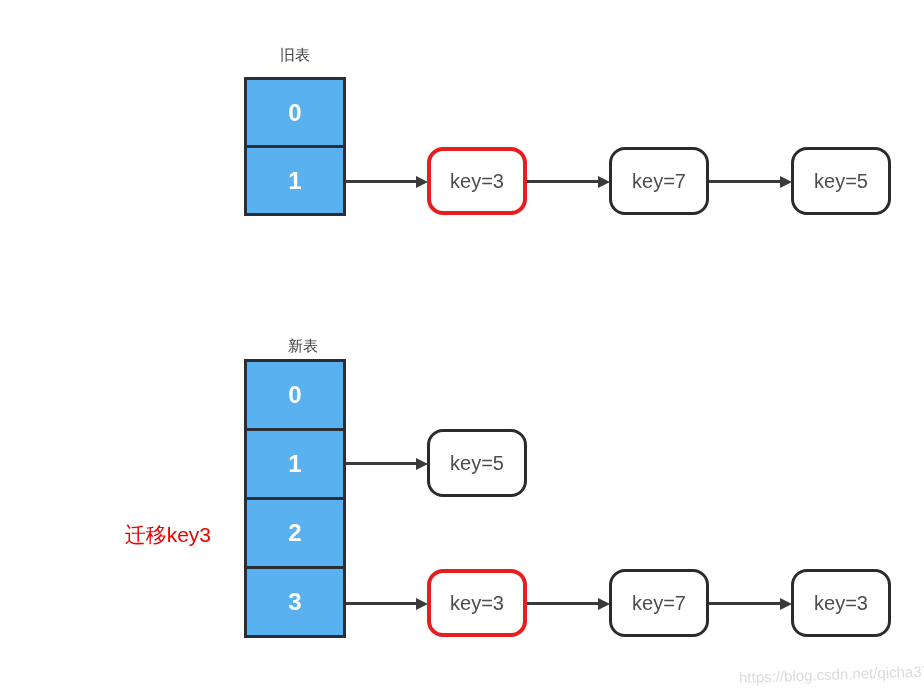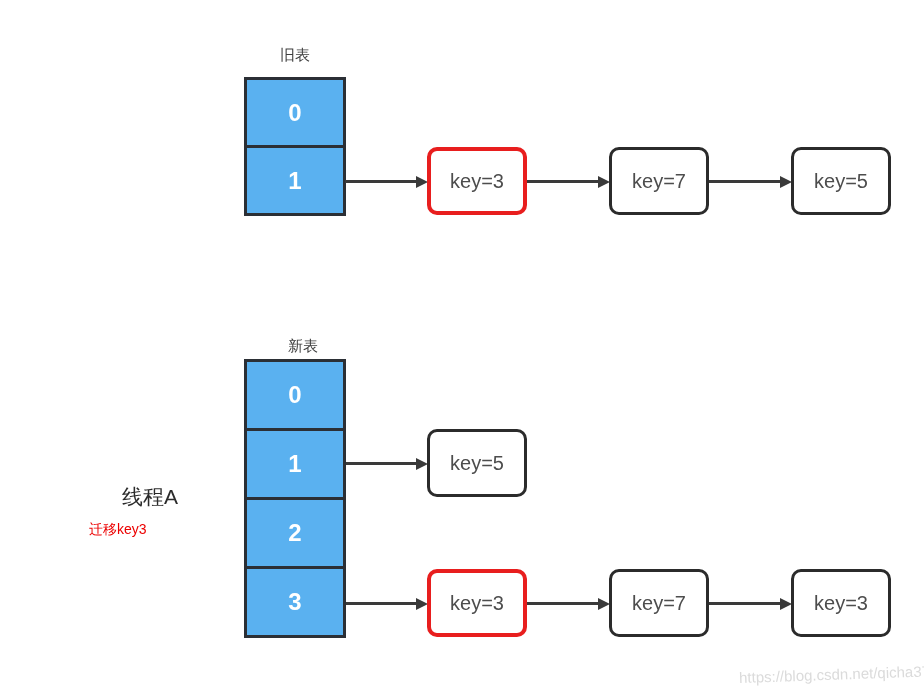--- a/index.html
+++ b/index.html
@@ -33,40 +33,40 @@
     display:flex;align-items:center;justify-content:center;
     color:#fff;font-size:24px;font-weight:bold;
   }
   .tbl-label{
     position:absolute;text-align:center;
     font-size:15px;color:var(--label-text);
   }
   
   .node{
     position:absolute;width:100px;height:68px;
-    background:#fff;border:3px solid var(--node-border);border-radius:10px;
+    background:#fff;border:3px solid var(--node-border);border-radius:16px;
     display:flex;align-items:center;justify-content:center;
     font-size:20px;color:var(--node-text);
   }
   .node.hl{border:4px solid var(--highlight-border);}
   
   .arrow{position:absolute;height:3px;background:var(--arrow);}
   .arrow::after{
     content:"";position:absolute;right:-12px;top:-4.5px;width:0;height:0;
     border-left:12px solid var(--arrow);
     border-top:6px solid transparent;border-bottom:6px solid transparent;
   }
   
   .thread-label{
     position:absolute;left:41px;top:483px;width:122px;text-align:center;
     font-size:21px;color:var(--thread-text);
   }
   .action-label{
-    position:absolute;left:41px;top:521px;width:122px;text-align:left;
-    font-size:14px;color:var(--action-text);
+    position:absolute;left:41px;top:521px;width:122px;text-align:right;
+    font-size:21px;color:var(--action-text);
   }
   
   .wm-url{
     position:absolute;left:691px;top:665px;width:232px;
     font-size:15px;color:var(--wm-url);
     transform:rotate(-2deg);white-space:nowrap;z-index:0;
   }
   .wm-community{
     position:absolute;left:700px;top:652px;width:208px;text-align:right;
     font-size:17px;color:var(--wm-community);letter-spacing:1px;
@@ -108,18 +108,17 @@
 
   <div class="arrow" style="left:298px;top:602px;width:70px"></div>
   <div class="node hl" style="left:379px;top:569px">key=3</div>
 
   <div class="arrow" style="left:479px;top:602px;width:71px"></div>
   <div class="node" style="left:561px;top:569px">key=7</div>
 
   <div class="arrow" style="left:661px;top:602px;width:71px"></div>
   <div class="node" style="left:743px;top:569px">key=3</div>
 
-  <div class="thread-label">线程A</div>
   <div class="action-label">迁移key3</div>
 
   <div class="wm-url">https://blog.csdn.net/qicha3705</div>
 
 </div>
 
 </body></html>

